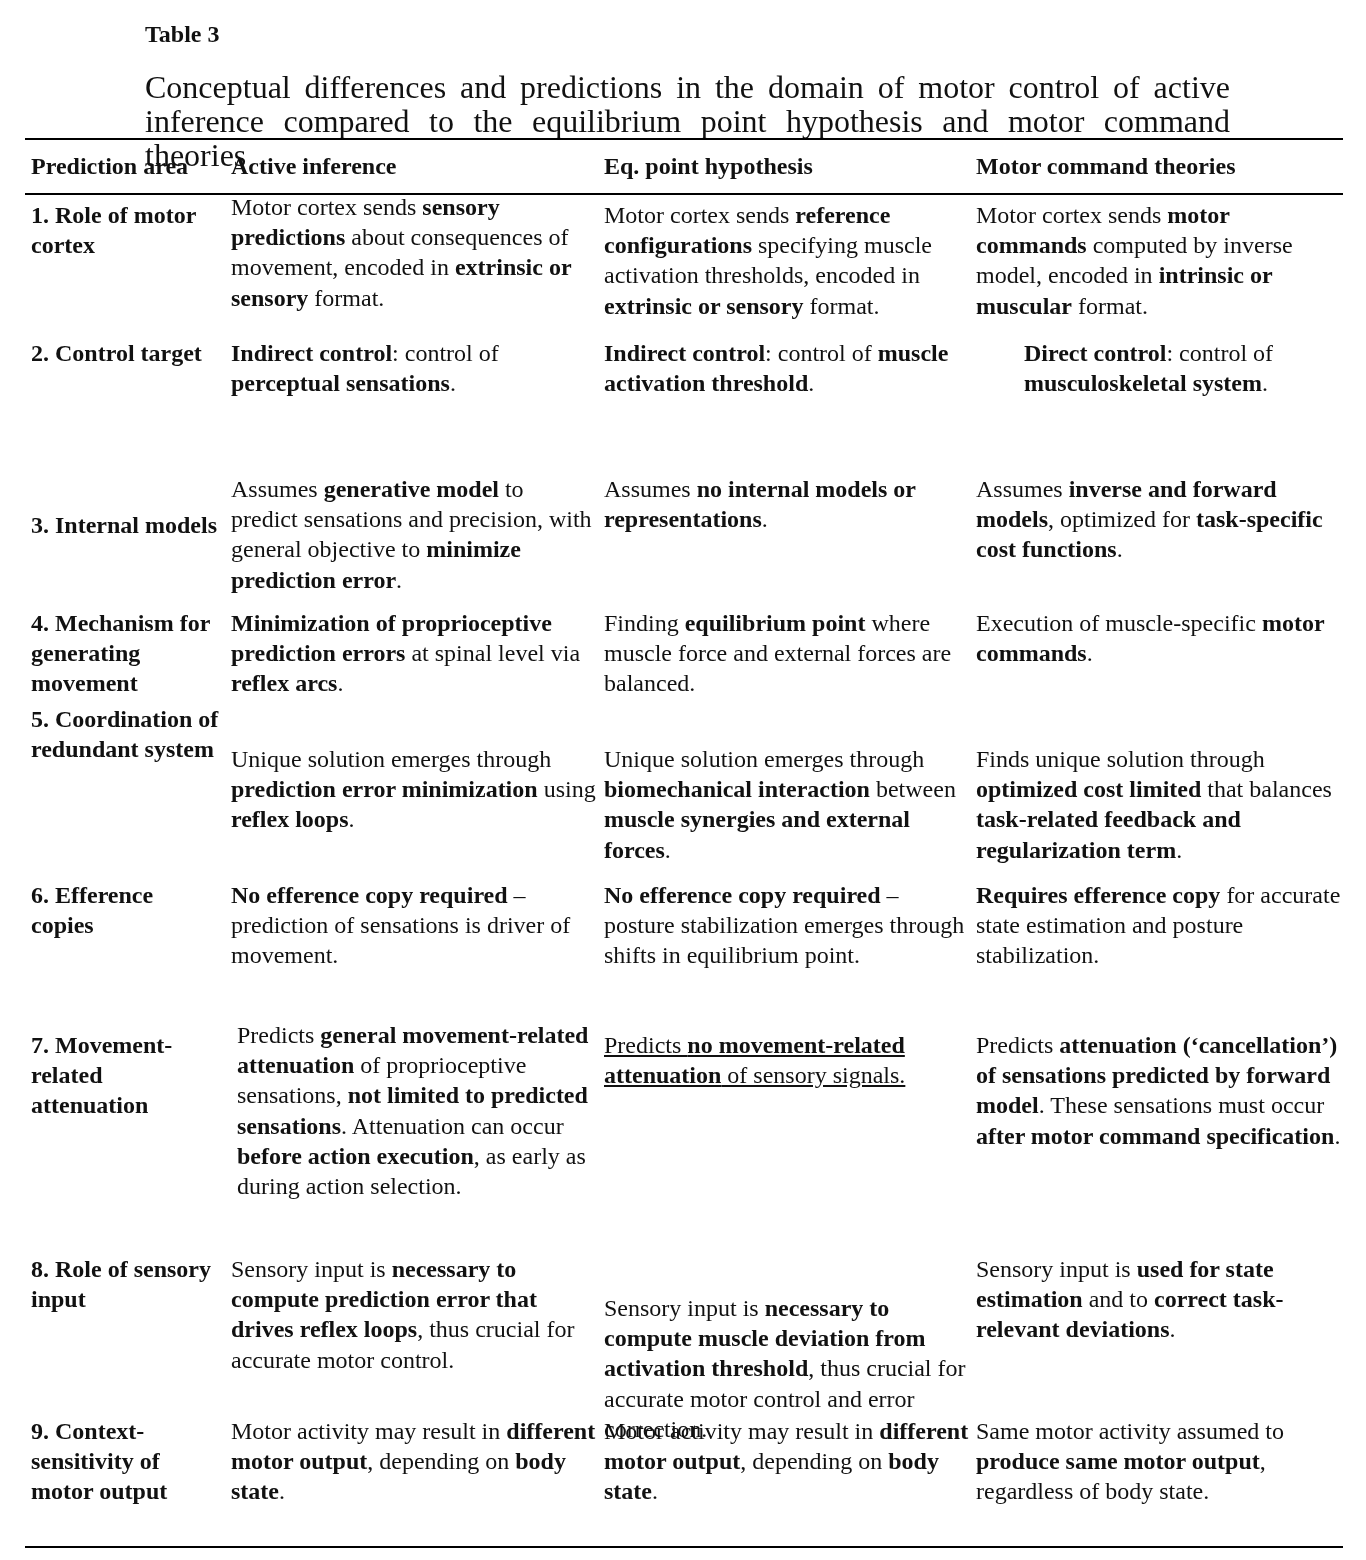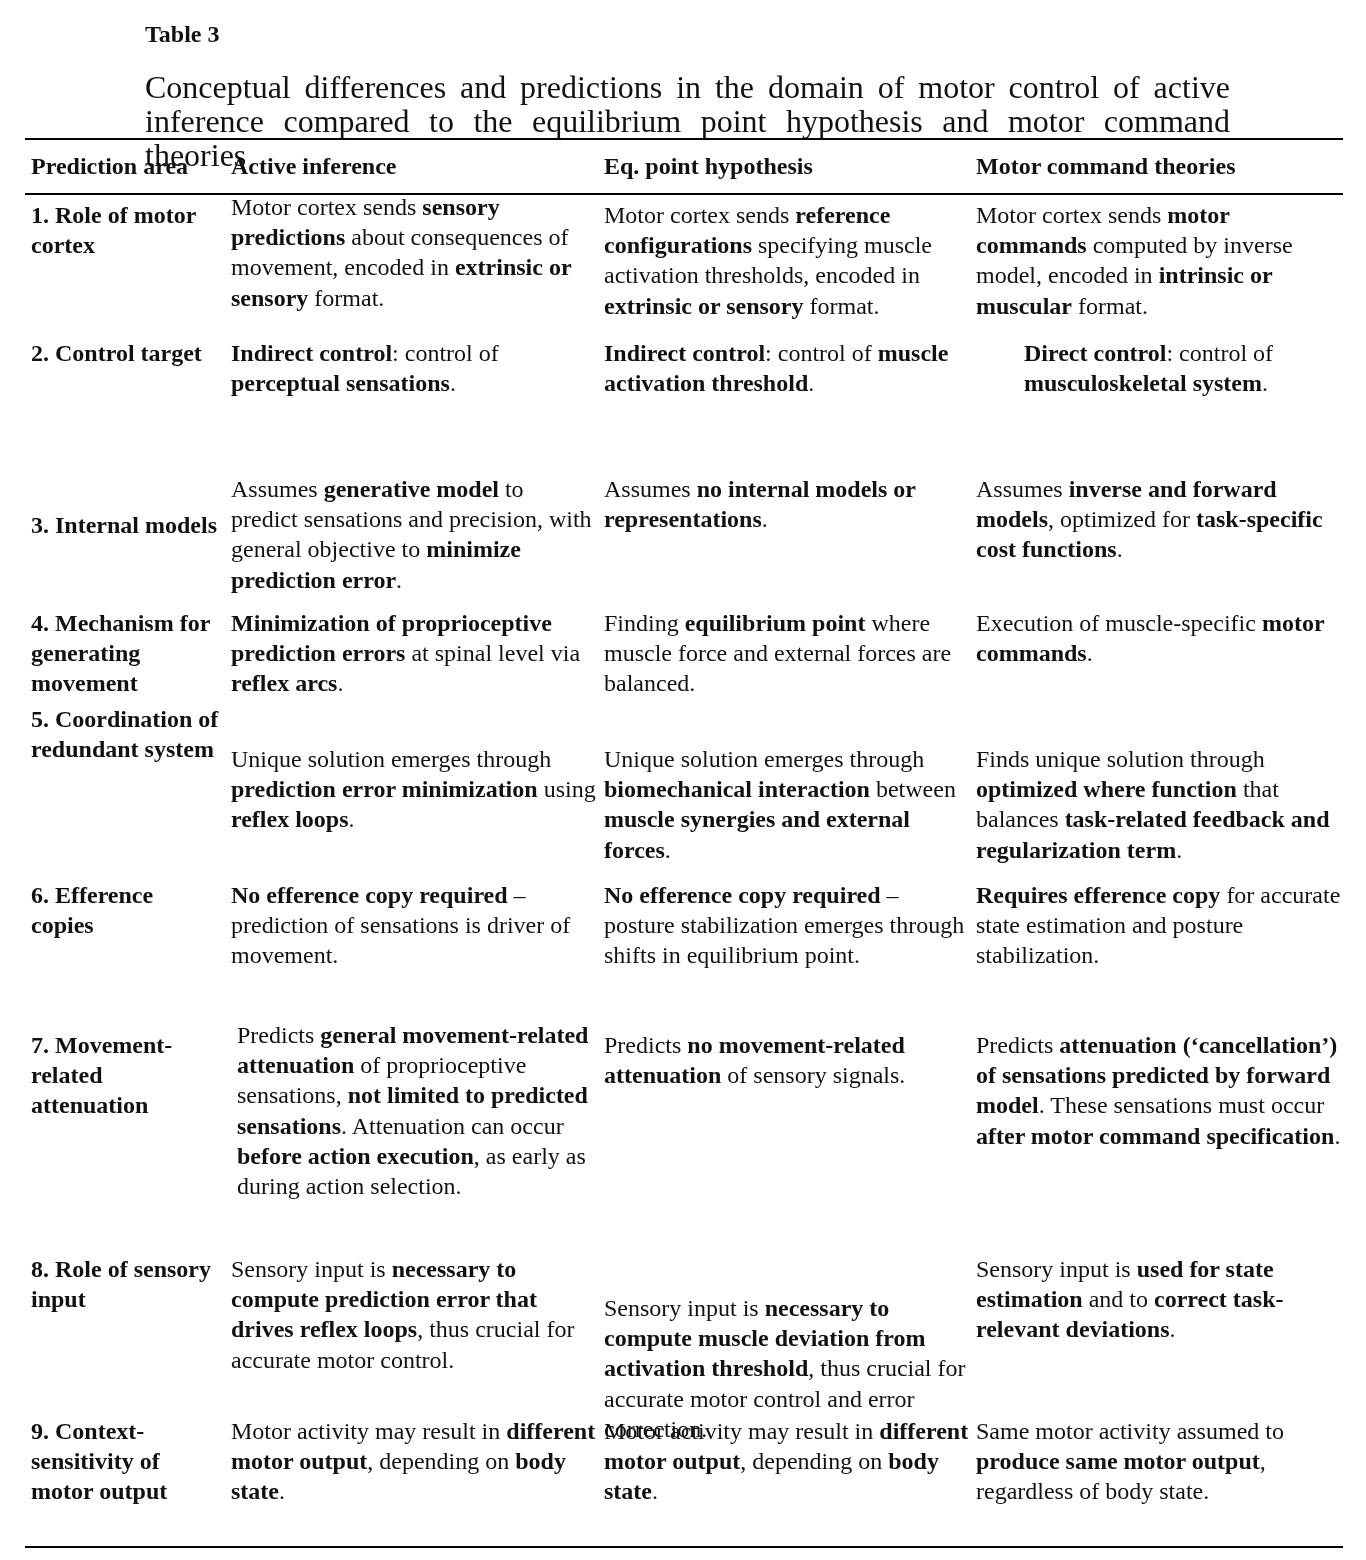--- a/index.html
+++ b/index.html
@@ -59,28 +59,28 @@
     <div class="cell c1" style="top: 474px;"><span>Assumes </span><b>generative model</b><span> to predict sensations and precision, with general objective to </span><b>minimize prediction error</b><span>.</span></div>
     <div class="cell c2" style="top: 474px;"><span>Assumes </span><b>no internal models or representations</b><span>.</span></div>
     <div class="cell c3" style="top: 474px;"><span>Assumes </span><b>inverse and forward models</b><span>, optimized for </span><b>task-specific cost functions</b><span>.</span></div>
     <div class="cell c0" style="top: 608px;">4. Mechanism for generating movement</div>
     <div class="cell c1" style="top: 608px;"><b>Minimization of proprioceptive prediction errors</b><span> at spinal level via </span><b>reflex arcs</b><span>.</span></div>
     <div class="cell c2" style="top: 608px;"><span>Finding </span><b>equilibrium point</b><span> where muscle force and external forces are balanced.</span></div>
     <div class="cell c3" style="top: 608px;"><span>Execution of muscle-specific </span><b>motor commands</b><span>.</span></div>
     <div class="cell c0" style="top: 704px;">5. Coordination of redundant system</div>
     <div class="cell c1" style="top: 744px;"><span>Unique solution emerges through </span><b>prediction error minimization</b><span> using </span><b>reflex loops</b><span>.</span></div>
     <div class="cell c2" style="top: 744px;"><span>Unique solution emerges through </span><b>biomechanical interaction</b><span> between </span><b>muscle synergies and external forces</b><span>.</span></div>
-    <div class="cell c3" style="top: 744px;"><span>Finds unique solution through </span><b>optimized where function</b><span> that balances </span><b>task-related feedback and regularization term</b><span>.</span></div>
+    <div class="cell c3" style="top: 744px;"><span>Finds unique solution through </span><b>optimized cost limited</b><span> that balances </span><b>task-related feedback and regularization term</b><span>.</span></div>
     <div class="cell c0" style="top: 880px;">6. Efference copies</div>
     <div class="cell c1" style="top: 880px;"><b>No efference copy required</b><span> – prediction of sensations is driver of movement.</span></div>
     <div class="cell c2" style="top: 880px;"><b>No efference copy required</b><span> – posture stabilization emerges through shifts in equilibrium point.</span></div>
     <div class="cell c3" style="top: 880px;"><b>Requires efference copy</b><span> for accurate state estimation and posture stabilization.</span></div>
     <div class="cell c0" style="top: 1030px;">7. Movement-related attenuation</div>
     <div class="cell c1" style="top: 1020px; margin-left: 6px;"><span>Predicts </span><b>general movement-related attenuation</b><span> of proprioceptive sensations, </span><b>not limited to predicted sensations</b><span>. Attenuation can occur </span><b>before action execution</b><span>, as early as during action selection.</span></div>
-    <div class="cell c2" style="top: 1030px;"><span>Predicts </span><b>no movement-related attenuation</b><span> of sensory signals.</span></div>
+    <div class="cell c2" style="top: 1030px; text-decoration: underline;"><span>Predicts </span><b>no movement-related attenuation</b><span> of sensory signals.</span></div>
     <div class="cell c3" style="top: 1030px;"><span>Predicts </span><b>attenuation (‘cancellation’) of sensations predicted by forward model</b><span>. These sensations must occur </span><b>after motor command specification</b><span>.</span></div>
     <div class="cell c0" style="top: 1254px;">8. Role of sensory input</div>
     <div class="cell c1" style="top: 1254px;"><span>Sensory input is </span><b>necessary to compute prediction error that drives reflex loops</b><span>, thus crucial for accurate motor control.</span></div>
     <div class="cell c2" style="top: 1293px;"><span>Sensory input is </span><b>necessary to compute muscle deviation from activation threshold</b><span>, thus crucial for accurate motor control and error correction.</span></div>
     <div class="cell c3" style="top: 1254px;"><span>Sensory input is </span><b>used for state estimation</b><span> and to </span><b>correct task-relevant deviations</b><span>.</span></div>
     <div class="cell c0" style="top: 1416px;">9. Context-sensitivity of motor output</div>
     <div class="cell c1" style="top: 1416px;"><span>Motor activity may result in </span><b>different motor output</b><span>, depending on </span><b>body state</b><span>.</span></div>
     <div class="cell c2" style="top: 1416px;"><span>Motor activity may result in </span><b>different motor output</b><span>, depending on </span><b>body state</b><span>.</span></div>
     <div class="cell c3" style="top: 1416px;"><span>Same motor activity assumed to </span><b>produce same motor output</b><span>, regardless of body state.</span></div>
   </div>

